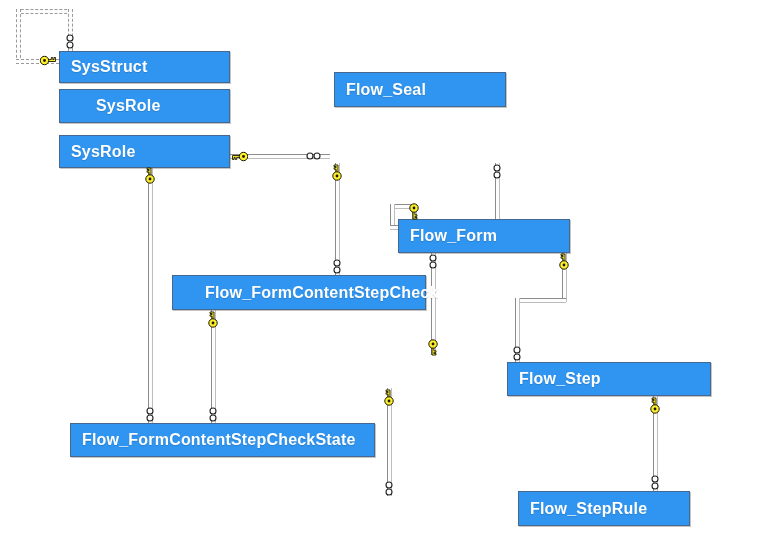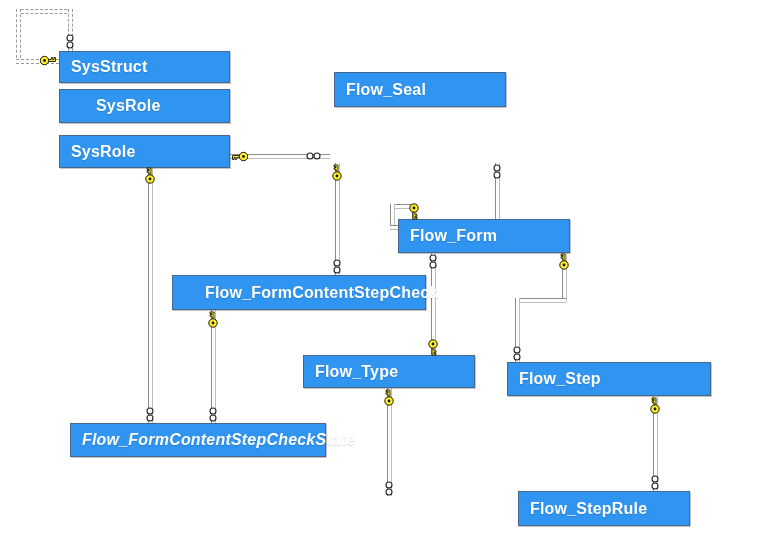--- a/index.html
+++ b/index.html
@@ -95,27 +95,24 @@
   </div>
   <div class="entity" style="left:334px;top:72px;width:172px;height:35px;">
     <span class="lbl">Flow_Seal</span>
   </div>
   <div class="entity" style="left:398px;top:219px;width:172px;height:34px;">
     <span class="lbl">Flow_Form</span>
   </div>
   <div class="entity" style="left:172px;top:275px;width:254px;height:35px;padding-left:32px;">
     <span class="lbl">Flow_FormContentStepCheck</span>
   </div>
-  <div class="entity" style="left:303px;top:355px;width:172px;height:33px;">
-    <span class="lbl">Flow_Type</span>
-  </div>
   <div class="entity" style="left:507px;top:362px;width:204px;height:34px;">
     <span class="lbl">Flow_Step</span>
   </div>
-  <div class="entity" style="left:70px;top:423px;width:256px;height:34px;font-style:italic;">
+  <div class="entity" style="left:70px;top:423px;width:305px;height:34px;">
     <span class="lbl">Flow_FormContentStepCheckState</span>
   </div>
   <div class="entity" style="left:518px;top:491px;width:172px;height:35px;">
     <span class="lbl">Flow_StepRule</span>
   </div>
 
   <div class="key right" style="left:42px;top:52px;"><svg width="12" height="17" viewBox="0 0 12 17">
         <use href="#keyglyph"></use>
       </svg></div>
   <div class="key left" style="left:234px;top:148px;"><svg width="12" height="17" viewBox="0 0 12 17">

